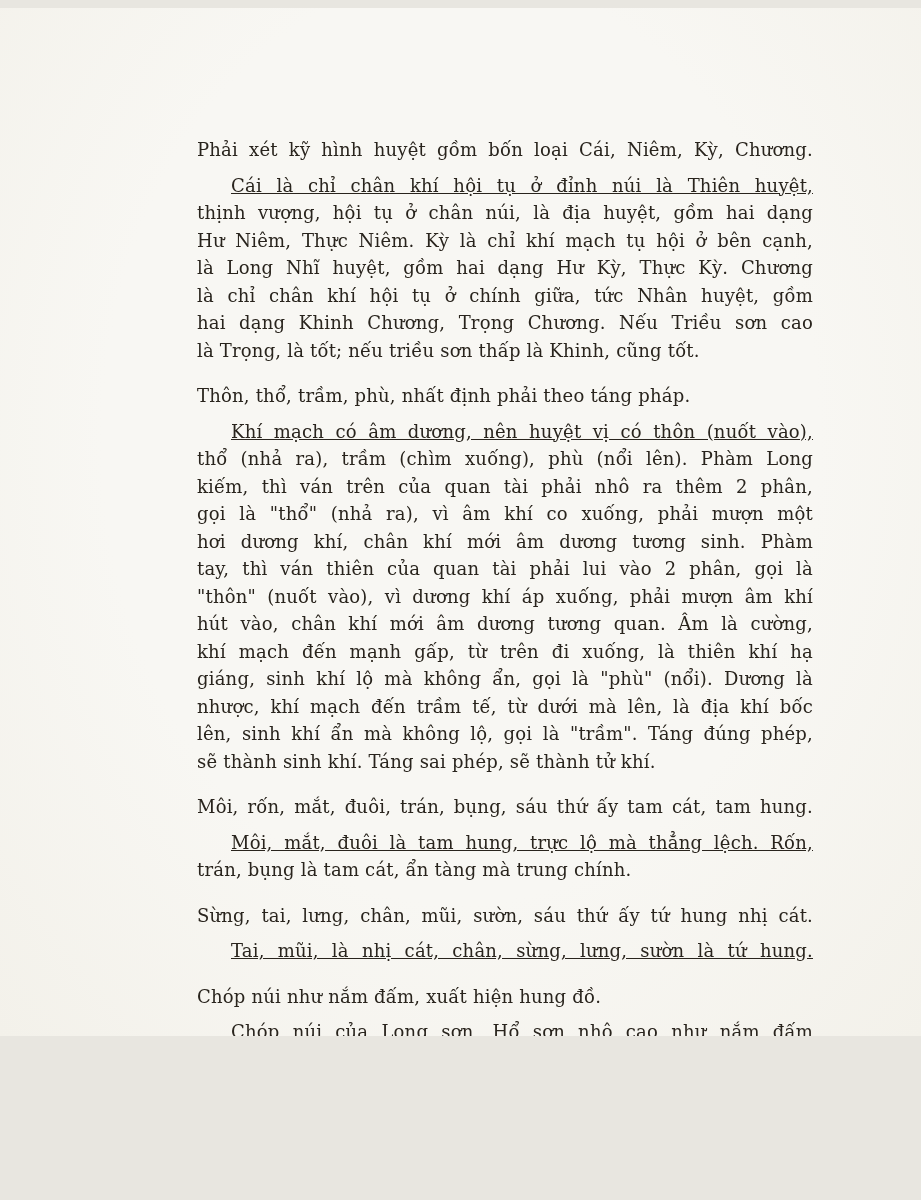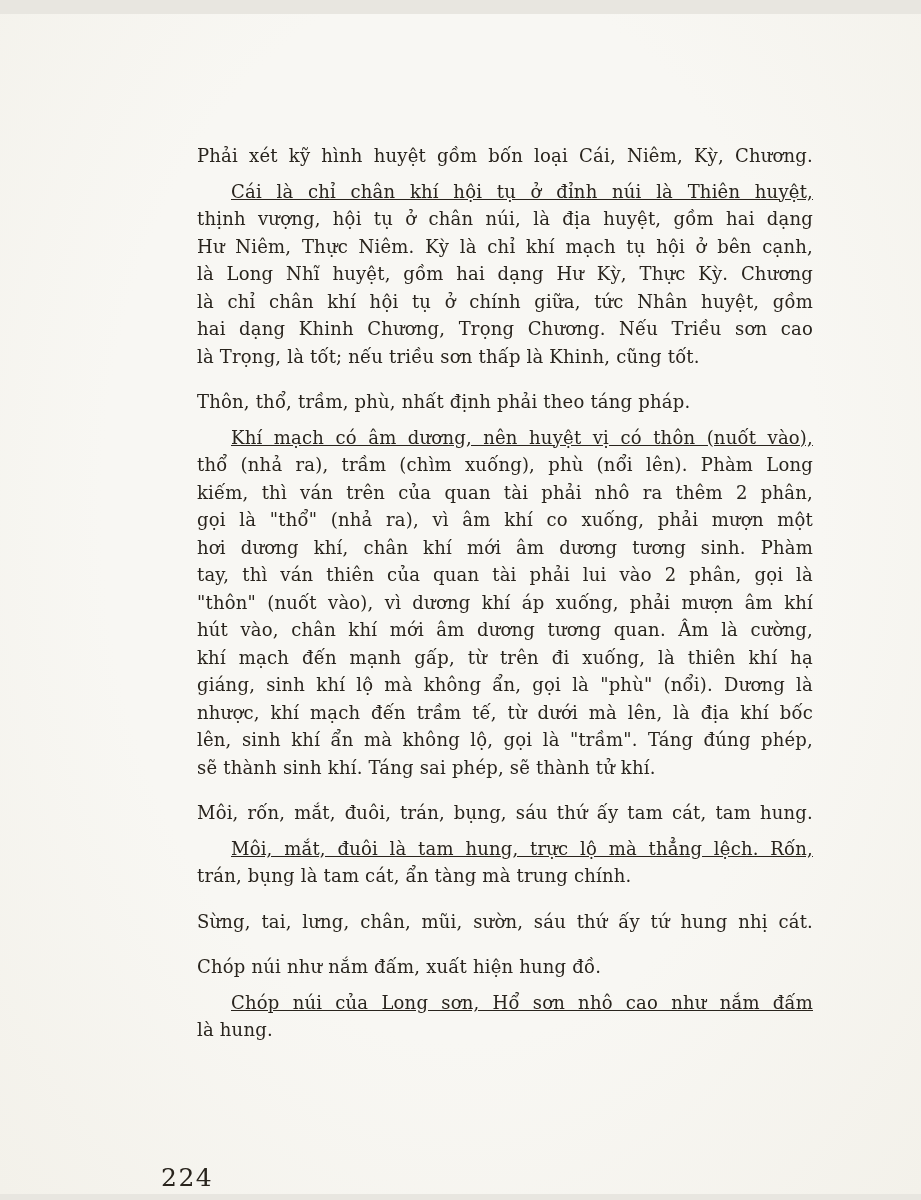--- a/index.html
+++ b/index.html
@@ -3,22 +3,22 @@
 <meta charset="utf-8">
 <style>
   html, body {
     margin: 0;
     padding: 0;
     background: #e8e6e0;
   }
   .page {
     position: relative;
     width: 921px;
-    height: 1180px;
-    margin: 14px auto;
+    height: 1028px;
+    margin: 8px auto;
     background: radial-gradient(ellipse at 50% 42%, #f8f7f3 55%, #f3f1ea 100%);
     overflow: hidden;
     font-family: "DejaVu Serif", "Liberation Serif", serif;
     color: #29241d;
   }
   .text-column {
     position: absolute;
     left: 197px;
     top: 128px;
     width: 616px;
@@ -84,20 +84,23 @@
       <div class="block heading">
         <div class="line">Môi, rốn, mắt, đuôi, trán, bụng, sáu thứ ấy tam cát, tam hung.</div>
       </div>
       <div class="block paragraph">
         <div class="line indent">Môi, mắt, đuôi là tam hung, trực lộ mà thẳng lệch. Rốn,</div>
         <div class="line no-fill">trán, bụng là tam cát, ẩn tàng mà trung chính.</div>
       </div>
       <div class="block heading">
         <div class="line">Sừng, tai, lưng, chân, mũi, sườn, sáu thứ ấy tứ hung nhị cát.</div>
       </div>
+      <div class="block paragraph">
+        <div class="line indent">Tai, mũi, là nhị cát, chân, sừng, lưng, sườn là tứ hung.</div>
+      </div>
       <div class="block heading">
         <div class="line no-fill">Chóp núi như nắm đấm, xuất hiện hung đồ.</div>
       </div>
       <div class="block paragraph">
         <div class="line indent">Chóp núi của Long sơn, Hổ sơn nhô cao như nắm đấm</div>
         <div class="line no-fill">là hung.</div>
       </div>
     </main>
   <div class="page-number">224</div>
 </div>

